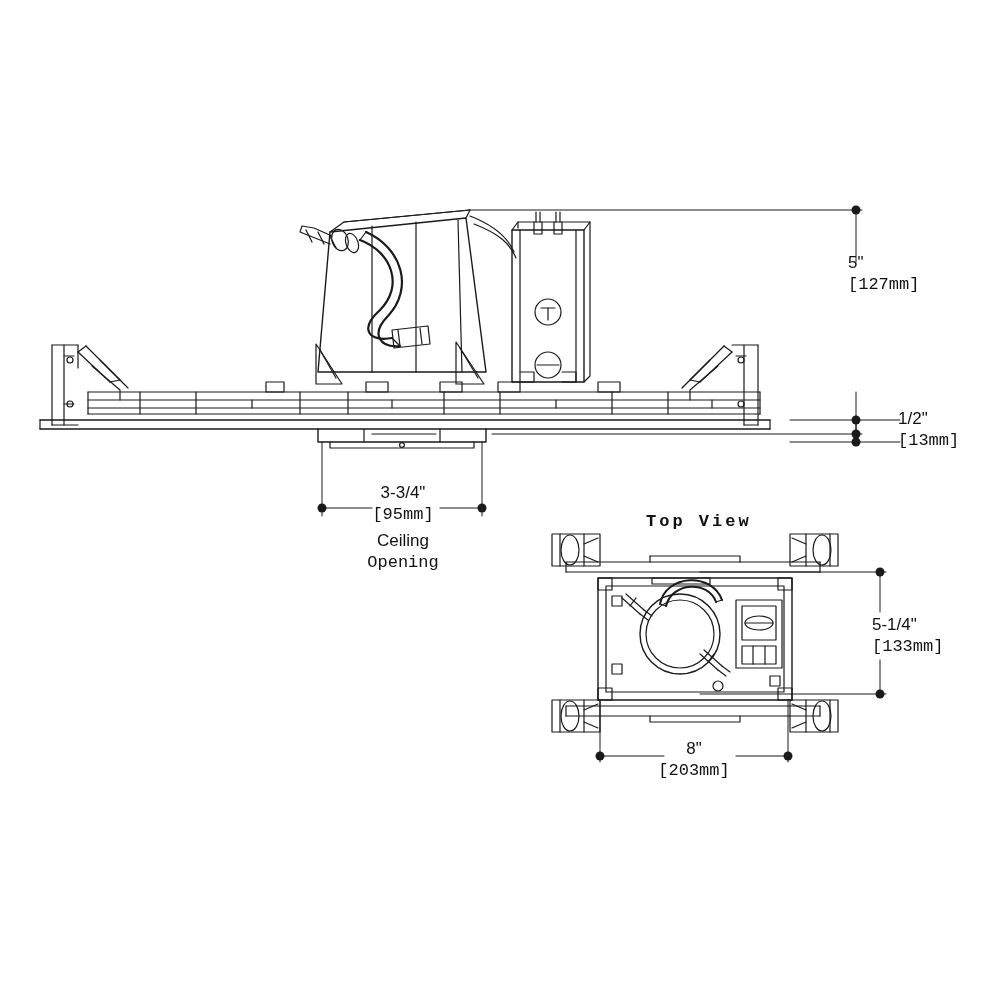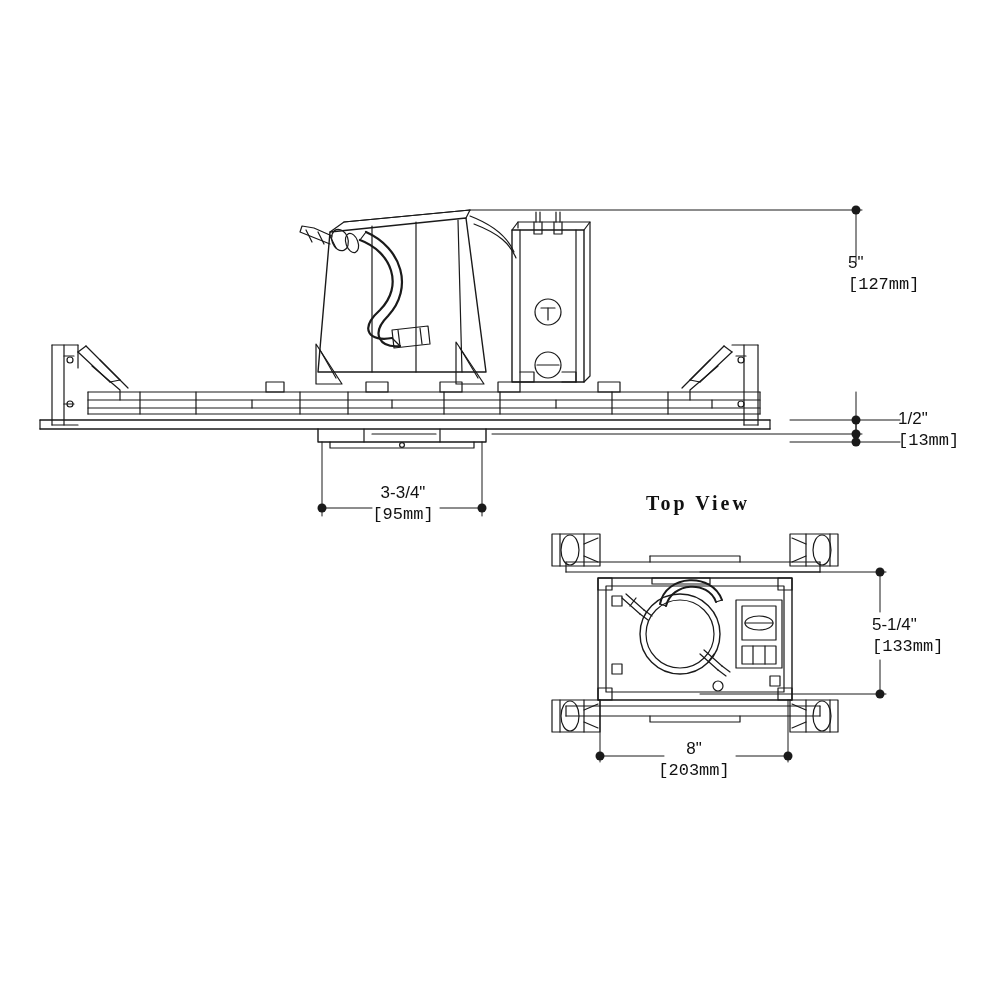--- a/index.html
+++ b/index.html
@@ -31,26 +31,27 @@
     position: absolute;
     font-family: "Liberation Sans", sans-serif;
     font-size: 17px;
     line-height: 22px;
     color: #111111;
     white-space: nowrap;
   }
   .dim-label .l2 { display: block; font-family: Liberation Mono, monospace; }
   .view-title {
     position: absolute;
-    font-family: Liberation Serif, serif;
-    font-size: 20px;
+    font-family: Liberation Mono, monospace;
+    font-size: 17px;
     font-weight: bold;
     letter-spacing: 3px;
     color: #111111;
     white-space: nowrap;
+    margin-top: 20px;
   }
   .center { text-align: center; }
 </style>
 </head>
 <body>
 
 <div id="stage">
 
   <svg id="drawing" viewBox="0 0 1000 1000">
     <g fill="none" stroke="#1a1a1a" stroke-width="1.2" stroke-linejoin="round" stroke-linecap="round">
@@ -324,20 +325,24 @@
   <div class="dim-label" style="left:898px; top:408px;">
     <span>1/2"</span>
     <span class="l2">[13mm]</span>
   </div>
 
   <div class="dim-label center" style="left:338px; top:482px; width:130px;">
     <span>3-3/4"</span>
     <span class="l2">[95mm]</span>
   </div>
 
+  <div class="dim-label center" style="left:338px; top:530px; width:130px;">
+    <span>Ceiling</span>
+    <span class="l2">Opening</span>
+  </div>
 
   <div class="view-title" style="left:646px; top:492px;">Top View</div>
 
   <div class="dim-label" style="left:872px; top:614px;">
     <span>5-1/4"</span>
     <span class="l2">[133mm]</span>
   </div>
 
   <div class="dim-label center" style="left:629px; top:738px; width:130px;">
     <span>8"</span>

